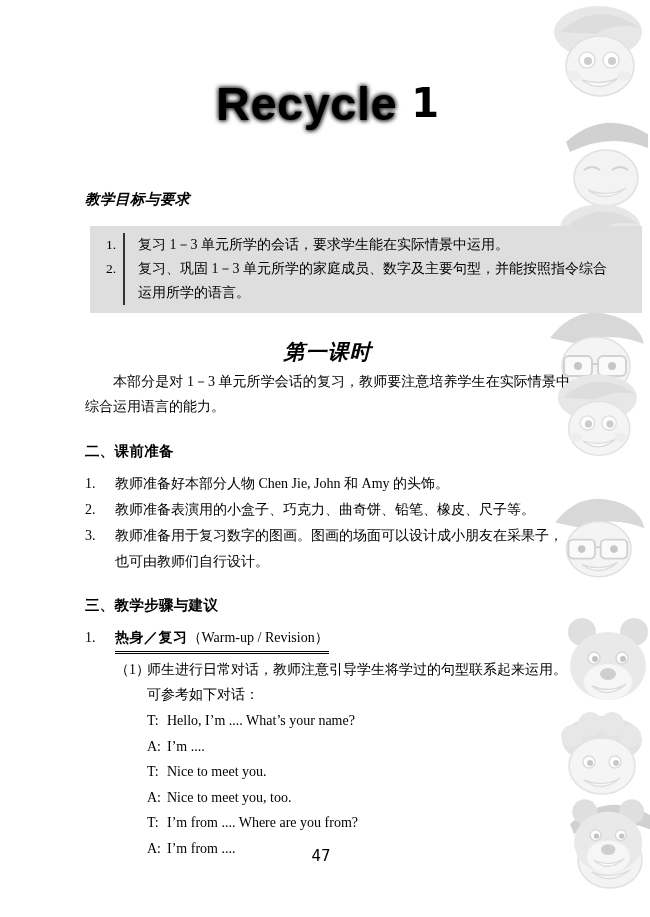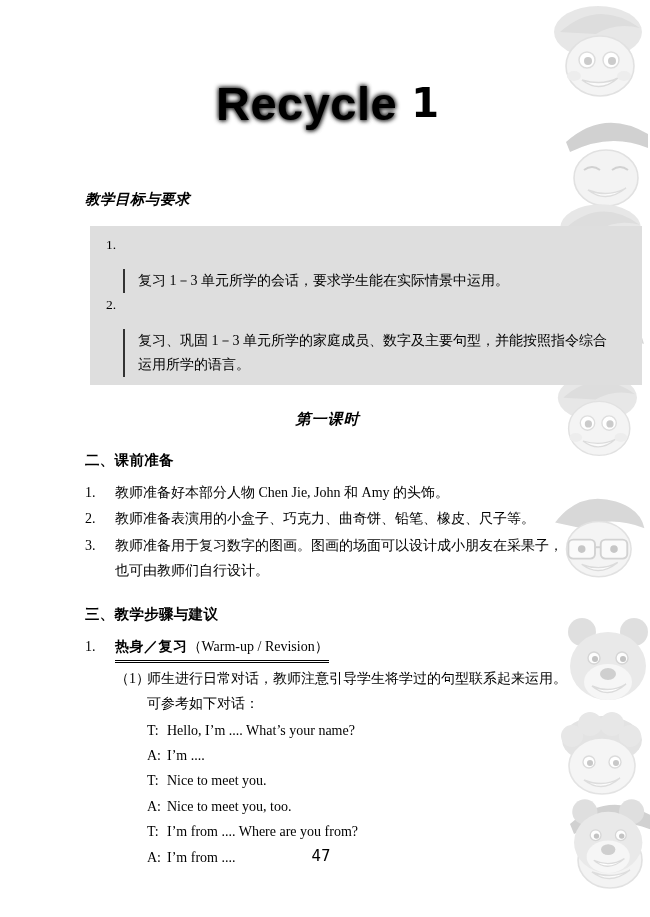--- a/index.html
+++ b/index.html
@@ -95,33 +95,32 @@
     text-align: right;
     flex: 0 0 26px;
     padding-right: 7px;
     font-size: 13.5px;
   }
   .obj-text {
     border-left: 2px solid #333;
     padding-left: 13px;
     padding-right: 26px;
     flex: 1 1 auto;
-    margin-top: 36px;
   }
   .obj-row.second .obj-text {
     padding-bottom: 0;
   }
 
   
   .period-title {
     text-align: center;
     font-family: "DejaVu Sans", "Liberation Sans", sans-serif;
     font-weight: bold;
     font-style: italic;
-    font-size: 15px;
+    font-size: 21px;
     margin-top: 25px;
     margin-bottom: 0;
     letter-spacing: 1px;
   }
 
   
   .section-heading {
     font-weight: bold;
     font-size: 14.5px;
     margin-top: 17px;
@@ -311,20 +310,21 @@
         <span class="obj-text">复习 1－3 单元所学的会话，要求学生能在实际情景中运用。</span>
       </div>
       <div class="obj-row second">
         <span class="obj-num">2.</span>
         <span class="obj-text">复习、巩固 1－3 单元所学的家庭成员、数字及主要句型，并能按照指令综合运用所学的语言。</span>
       </div>
     </div>
 
     <div class="period-title">第一课时</div>
 
+    <div class="body-para">本部分是对 1－3 单元所学会话的复习，教师要注意培养学生在实际情景中综合运用语言的能力。</div>
 
     <div class="section-heading tight">二、课前准备</div>
     <div class="num-list">
       <div class="num-item">
         <span class="n">1.</span>
         <span class="body">教师准备好本部分人物 Chen Jie, John 和 Amy 的头饰。</span>
       </div>
       <div class="num-item">
         <span class="n">2.</span>
         <span class="body">教师准备表演用的小盒子、巧克力、曲奇饼、铅笔、橡皮、尺子等。</span>

